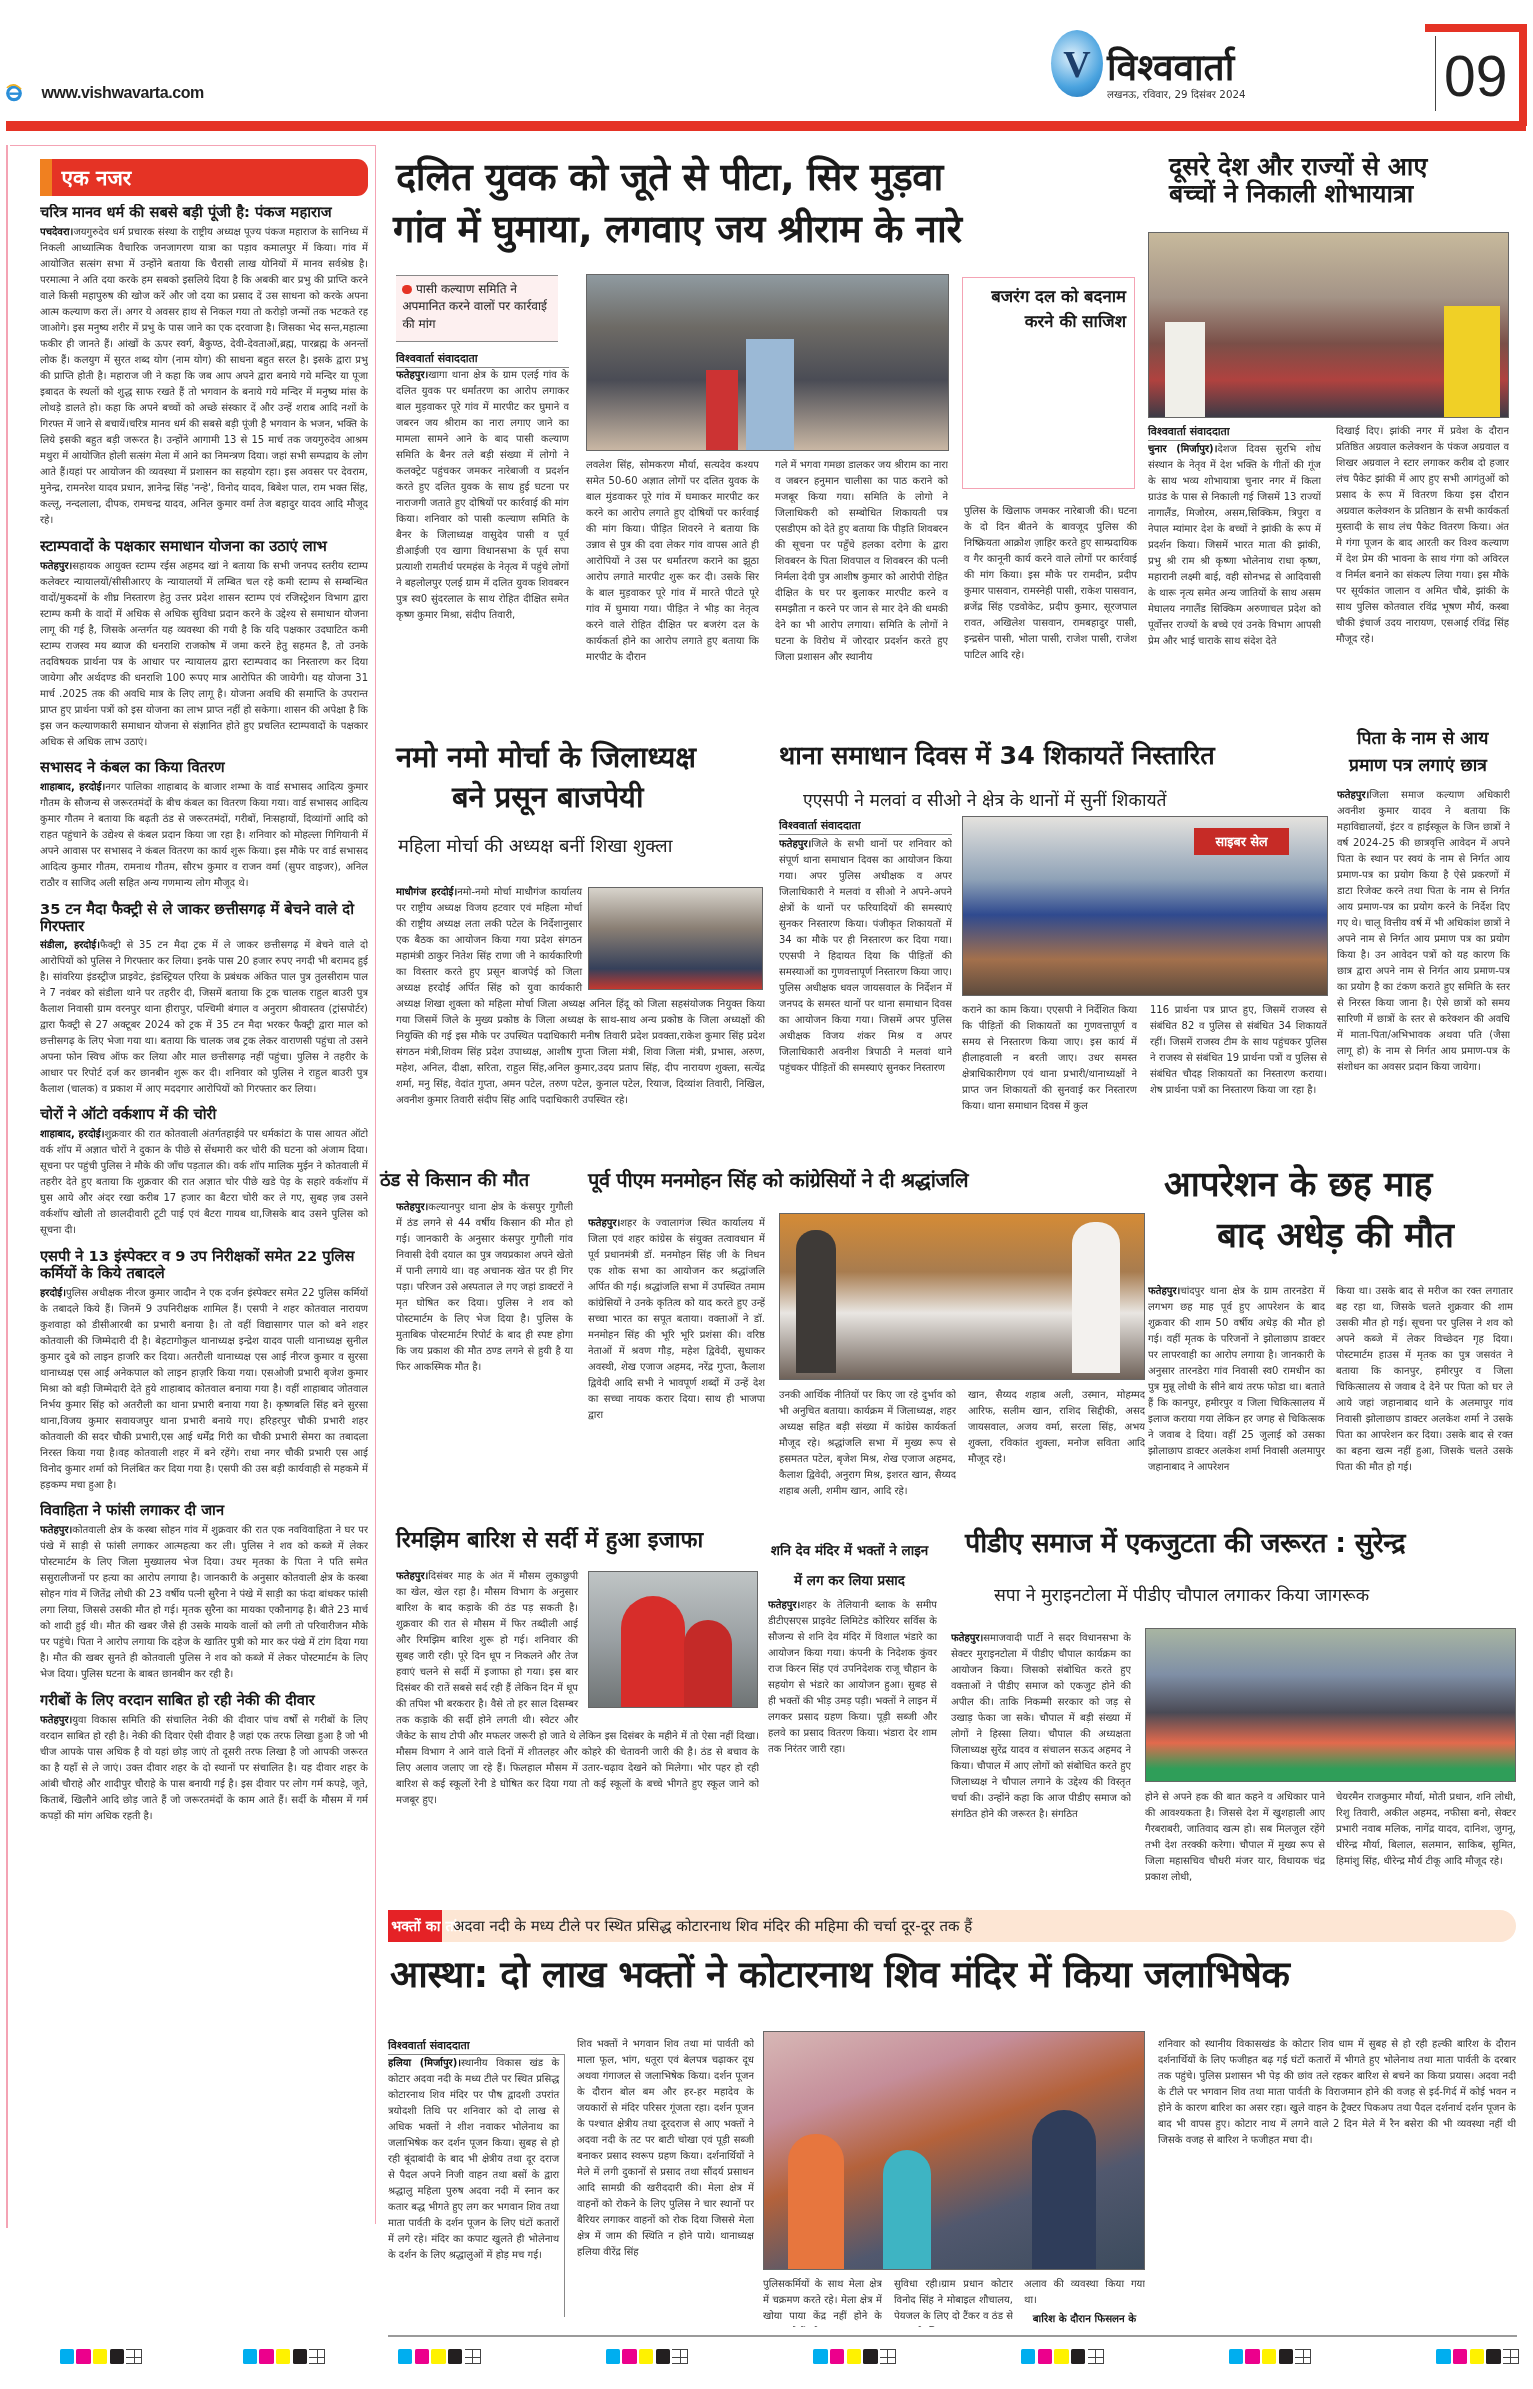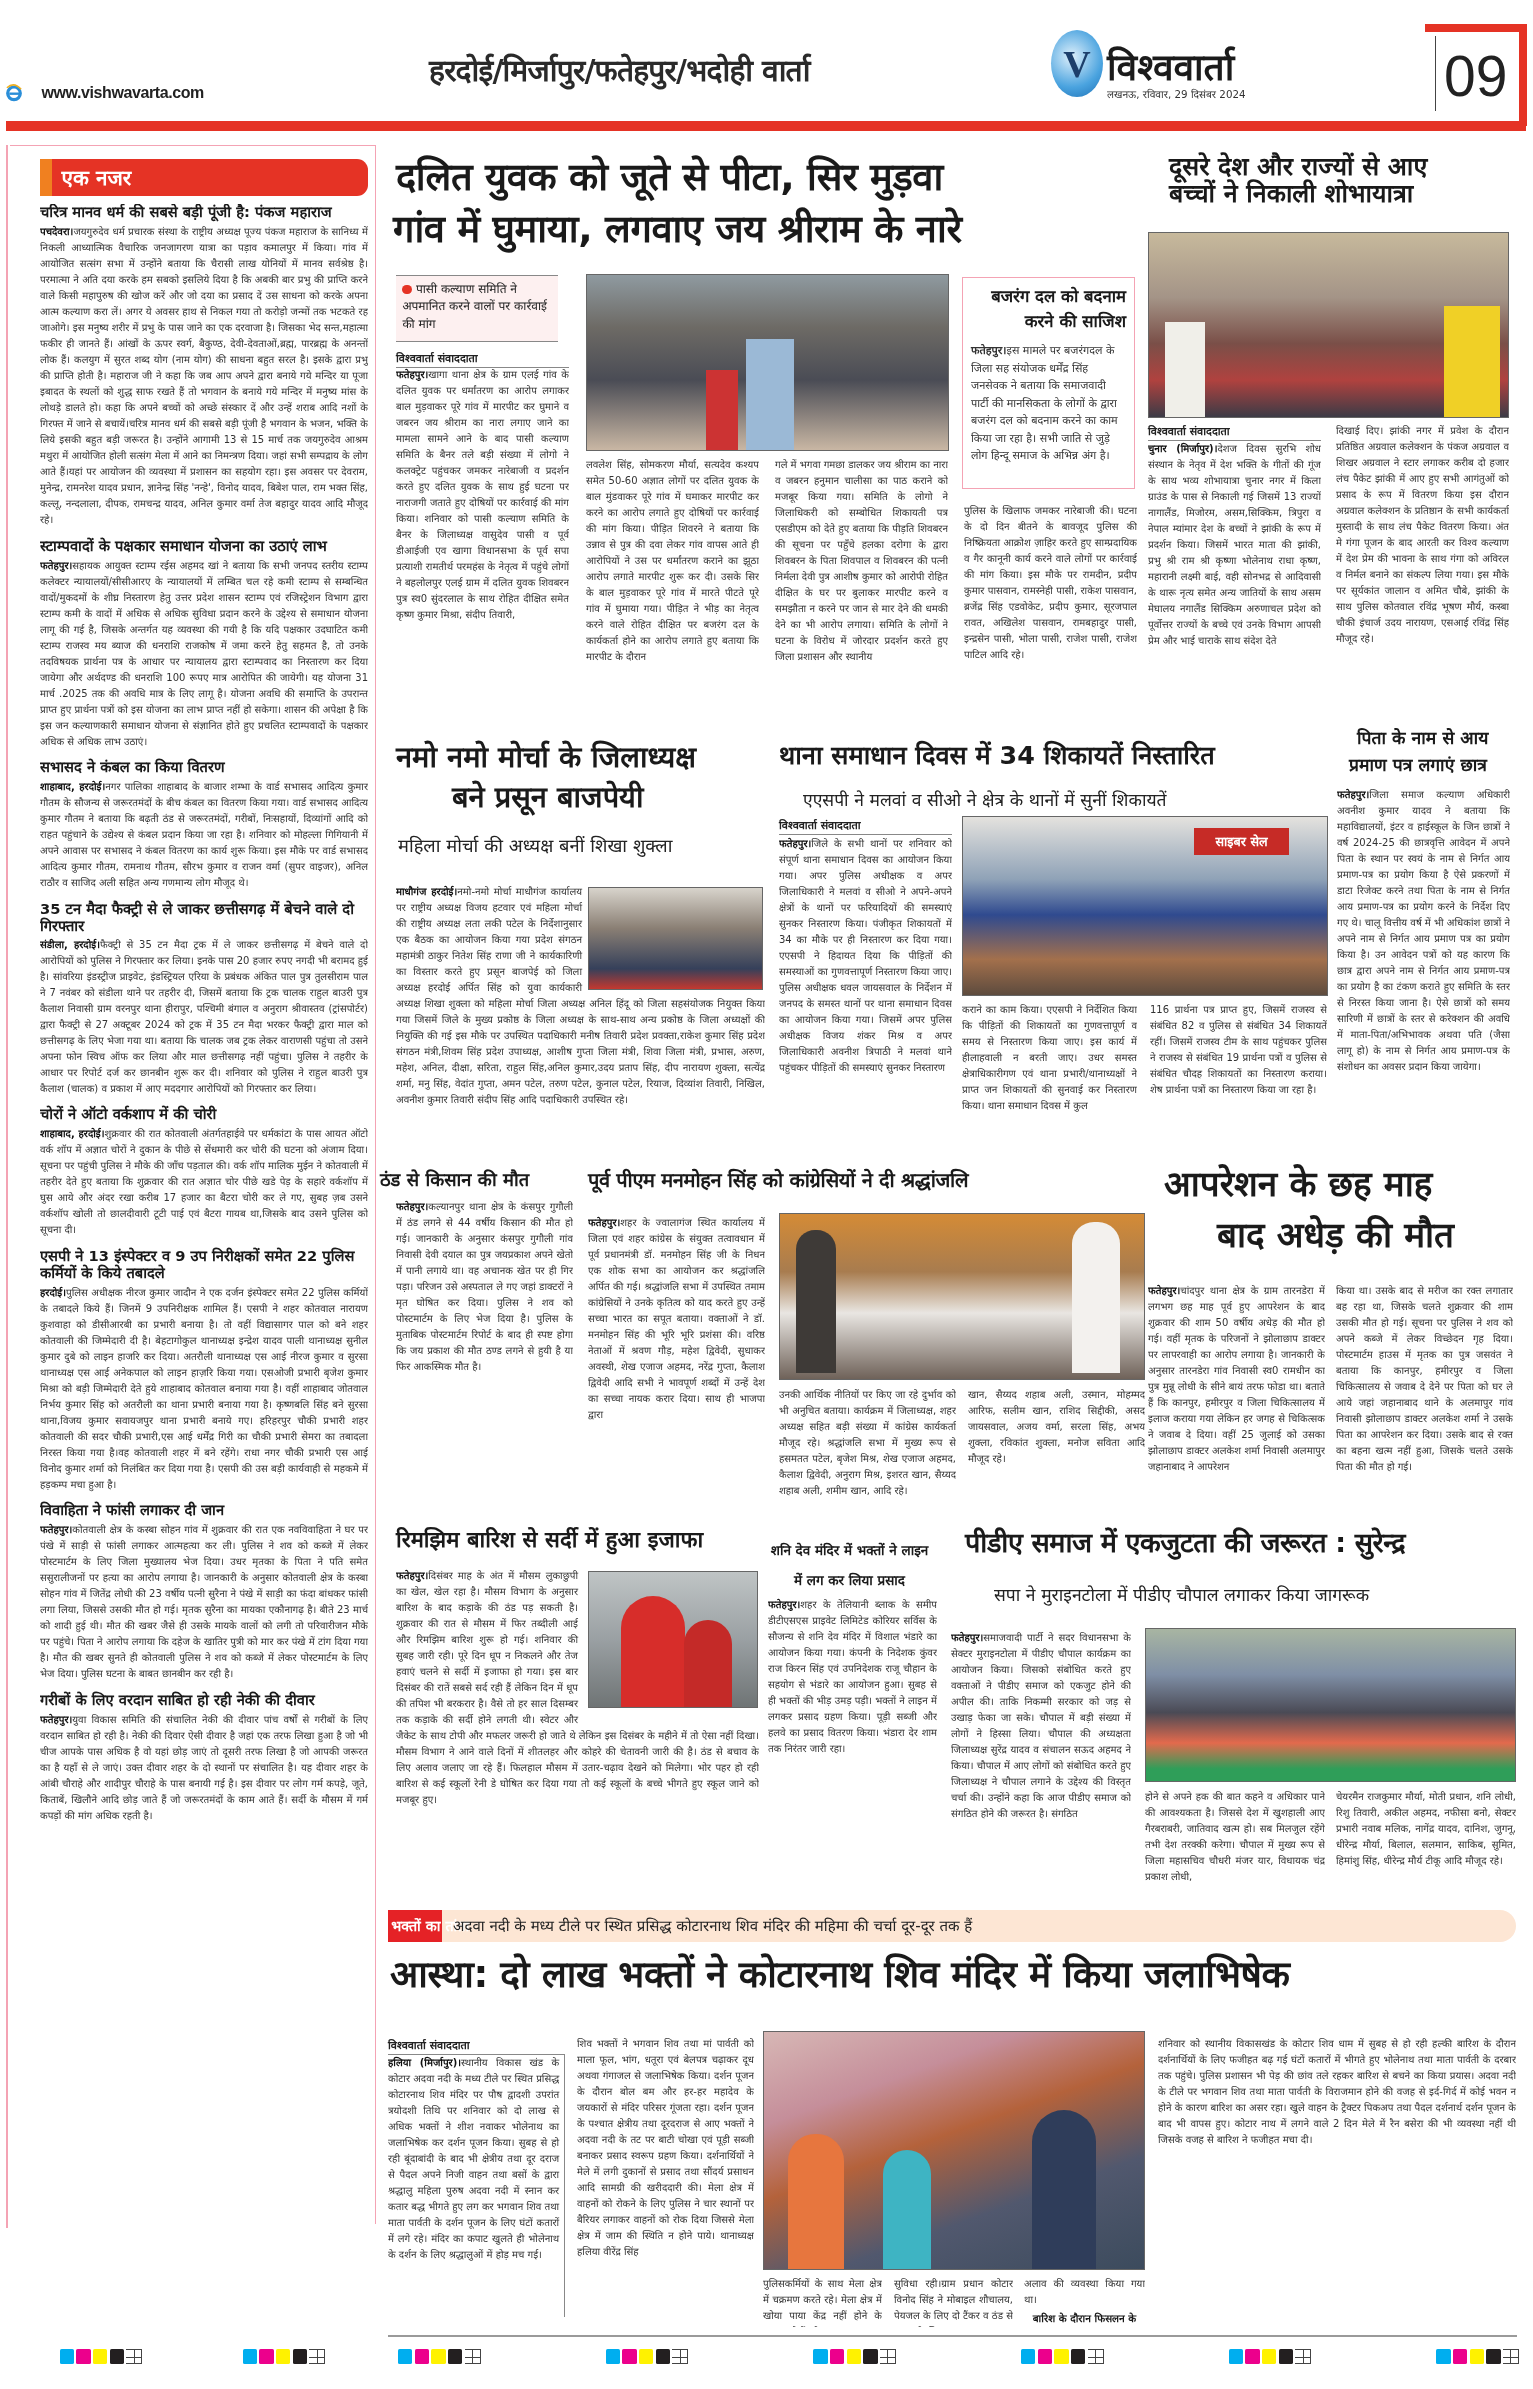--- a/index.html
+++ b/index.html
@@ -25,21 +25,20 @@
   <div class="abs" style="left:6.4px;top:83px;display:flex;align-items:center;gap:19px;">
     <span style="display:inline-block;width:16px;height:19px;position:relative;">
       <svg width="16" height="19" viewBox="0 0 20 24">
           <ellipse cx="10" cy="13" rx="8" ry="8" fill="none" stroke="#2a8ed8" stroke-width="4"></ellipse>
           <rect x="4" y="12" width="14" height="3" fill="#2a8ed8"></rect>
           <path d="M1 6 Q10 -2 19 8" stroke="#f0b020" stroke-width="2" fill="none"></path>
         </svg>
     </span>
     <span style="font-size:16px;font-weight:bold;color:#222;letter-spacing:-0.4px;font-family:'Liberation Sans',sans-serif;">www.vishwavarta.com</span>
   </div>
-  <div class="abs" style="left:429px;top:49px;font-size:30px;font-weight:bold;color:#2a2a2a;letter-spacing:-0.8px;">हरदोई/मिर्जापुर/फतेहपुर/भदोही वार्ता</div>
   <div class="abs" style="left:1051px;top:30px;width:52px;height:67px;border-radius:50%;background:radial-gradient(circle at 40% 40%,#dff0fb,#4aa3df 60%,#1b6fb5);display:flex;align-items:center;justify-content:center;">
     <span style="font-size:38px;font-weight:bold;color:#1d3f6b;font-family:'Liberation Serif',serif;">V</span>
   </div>
   <div class="abs" style="left:1107px;top:40px;font-size:37px;font-weight:bold;color:#1b1b1b;">विश्ववार्ता</div>
   <div class="abs" style="left:1107px;top:87px;font-size:10.3px;color:#333;">लखनऊ,  रविवार, 29 दिसंबर 2024</div>
   <div class="abs" style="left:1435px;top:36px;width:0.8px;height:75px;background:#444;"></div>
   <div class="abs" style="left:1425px;top:24px;width:102px;height:102px;border-top:8px solid #e53325;border-right:8px solid #e53325;">
     <span style="position:absolute;left:19px;top:11px;font-size:57px;color:#222;font-family:'Liberation Sans',sans-serif;">09</span>
   </div>
   <div class="abs redrule" style="left:6.4px;top:121px;width:1520px;height:9.5px;"></div>
@@ -98,21 +97,20 @@
 
 <div class="photo" style="left:586px;top:274px;width:363px;height:177px;background:linear-gradient(180deg,#8f9aa0 0%,#6d6a65 30%,#4a4c55 60%,#c9b7a4 100%);">
   <div style="position:absolute;left:119px;top:95px;width:32px;height:80px;background:#c33;"></div>
   <div style="position:absolute;left:159px;top:64px;width:48px;height:111px;background:#9bb9d6;"></div>
 </div>
 <div class="col p" style="left:586px;top:457px;width:173px;height:262px;">लवलेश सिंह, सोमकरण मौर्या, सत्यदेव कश्यप समेत 50-60 अज्ञात लोगों पर दलित युवक के बाल मुंडवाकर पूरे गांव में घमाकर मारपीट कर करने का आरोप लगाते हुए दोषियों पर कार्रवाई की मांग किया। पीड़ित शिवरने ने बताया कि उन्नाव से पुत्र की दवा लेकर गांव वापस आते ही आरोपियों ने उस पर धर्मांतरण कराने का झूठा आरोप लगाते मारपीट शुरू कर दी। उसके सिर के बाल मुड़वाकर पूरे गांव में मारते पीटते पूरे गांव में घुमाया गया। पीड़ित ने भीड़ का नेतृत्व करने वाले रोहित दीक्षित पर बजरंग दल के कार्यकर्ता होने का आरोप लगाते हुए बताया कि मारपीट के दौरान</div>
 <div class="col p" style="left:775px;top:457px;width:173px;height:262px;">गले में भगवा गमछा डालकर जय श्रीराम का नारा व जबरन हनुमान चालीसा का पाठ कराने को मजबूर किया गया। समिति के लोगो ने जिलाधिकरी को सम्बोधित शिकायती पत्र एसडीएम को देते हुए बताया कि पीड़ति शिवबरन की सूचना पर पहुँचे हलका दरोगा के द्वारा शिवबरन के पिता शिवपाल व शिवबरन की पत्नी निर्मला देवी पुत्र आशीष कुमार को आरोपी रोहित दीक्षित के घर पर बुलाकर मारपीट करने व समझौता न करने पर जान से मार देने की धमकी देने का भी आरोप लगाया। समिति के लोगों ने घटना के विरोध में जोरदार प्रदर्शन करते हुए जिला प्रशासन और स्थानीय</div>
 
 <div class="abs" style="left:962px;top:277px;width:173px;height:212px;border:1.6px solid #f4a3b4;padding:6.4px 8px;">
   <div class="hd" style="font-size:16.7px;margin-bottom:8px;line-height:1.5;text-align:right;">बजरंग दल को बदनाम करने की साजिश</div>
-  <div style="font-size:11px;line-height:17.5px;color:#333;"><b>फतेहपुर।</b><span>इस मामले पर बजरंगदल के जिला सह संयोजक धर्मेंद्र सिंह जनसेवक ने बताया कि समाजवादी पार्टी की मानसिकता के लोगों के द्वारा बजरंग दल को बदनाम करने का काम किया जा रहा है। सभी जाति से जुड़े लोग हिन्दू समाज के अभिन्न अंग है।</span></div>
 </div>
 <div class="col p" style="left:964px;top:503px;width:173px;height:215px;">पुलिस के खिलाफ जमकर नारेबाजी की। घटना के दो दिन बीतने के बावजूद पुलिस की निष्क्रियता आक्रोश ज़ाहिर करते हुए साम्प्रदायिक व गैर कानूनी कार्य करने वाले लोगों पर कार्रवाई की मांग किया। इस मौके पर रामदीन, प्रदीप कुमार पासवान, रामस्नेही पासी, राकेश पासवान, ब्रजेंद्र सिंह एडवोकेट, प्रदीप कुमार, सूरजपाल रावत, अखिलेश पासवान, रामबहादुर पासी, इन्द्रसेन पासी, भोला पासी, राजेश पासी, राजेश पाटिल आदि रहे।</div>
 
 <div class="abs hd" style="left:1156px;top:153px;font-size:25px;margin-left:13px;">दूसरे देश और राज्यों से आए</div>
 <div class="abs hd" style="left:1169px;top:180px;font-size:25px;">बच्चों ने निकाली शोभायात्रा</div>
 <div class="photo" style="left:1148px;top:232px;width:361px;height:186px;background:linear-gradient(180deg,#c7b99c 0%,#a49487 35%,#7a4f48 60%,#b0423f 80%,#3c3b46 100%);">
   <div style="position:absolute;right:8px;bottom:0;width:56px;height:111px;background:#f0d026;"></div>
   <div style="position:absolute;left:16px;bottom:0;width:40px;height:95px;background:#f0efe9;"></div>
 </div>
 <div class="abs byline" style="left:1148px;top:423px;width:173px;">विश्ववार्ता संवाददाता</div>

